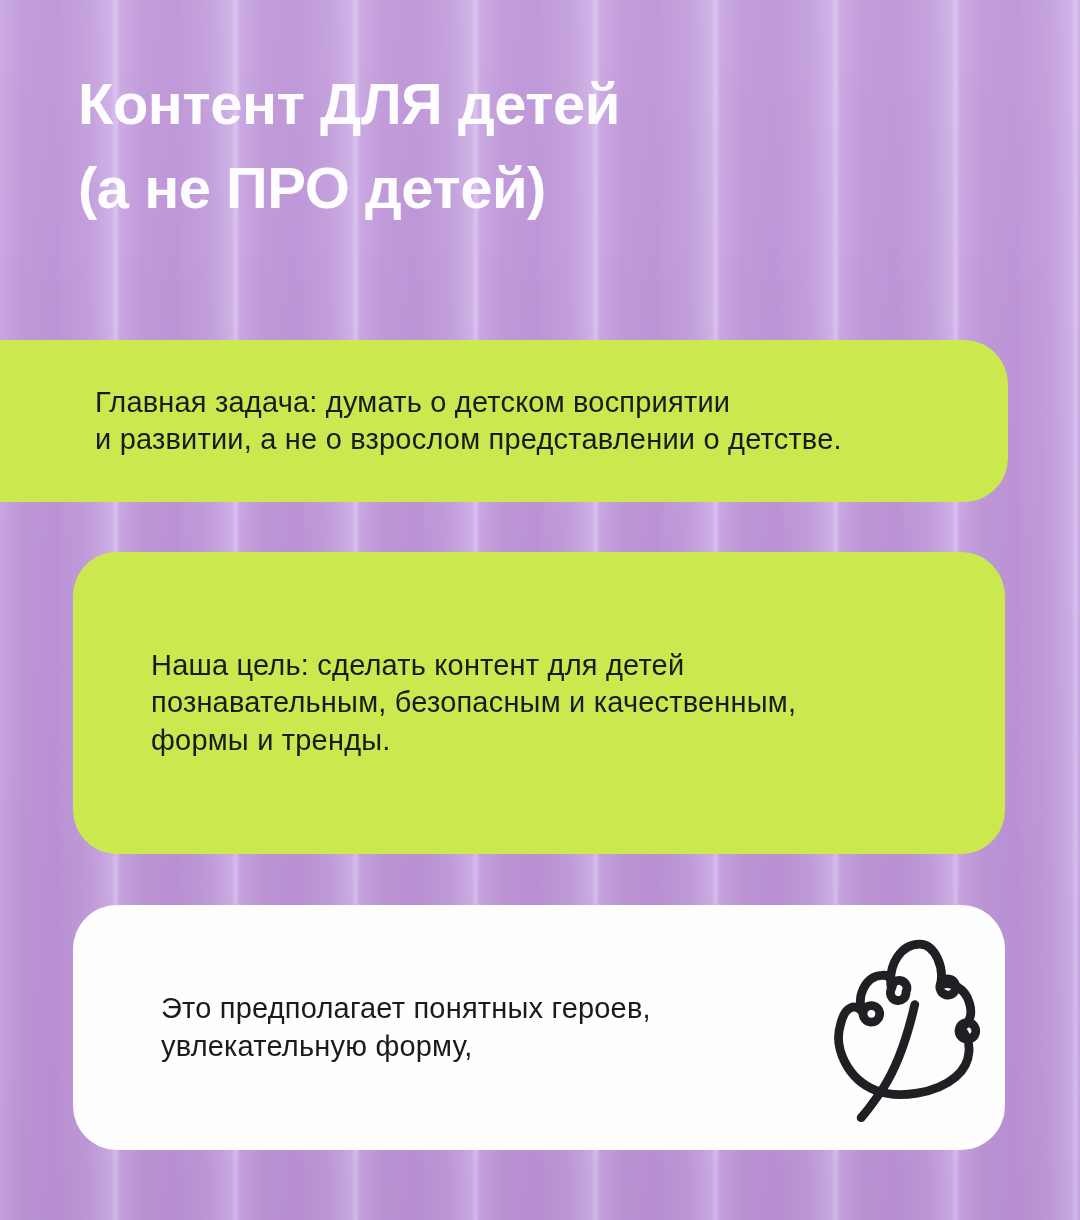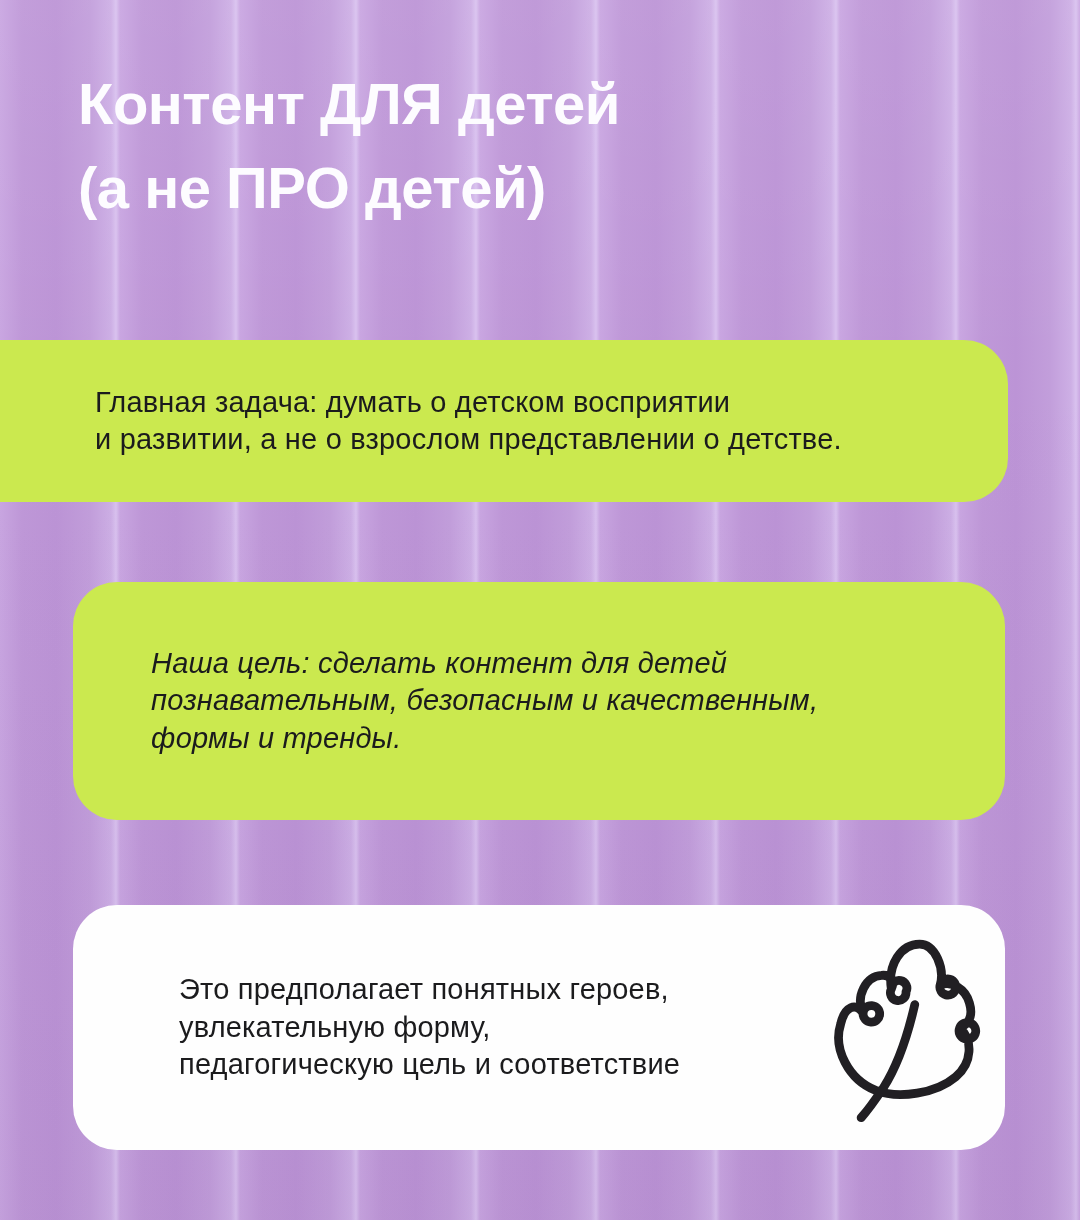--- a/index.html
+++ b/index.html
@@ -60,36 +60,35 @@
     left: 0;
     top: 340px;
     width: 1008px;
     height: 162px;
     background: #cbe94f;
     border-radius: 0 44px 44px 0;
     padding-left: 75px;
   }
   .card2 {
     left: 73px;
-    top: 582px;
+    top: 552px;
     width: 932px;
-    height: 238px;
+    height: 302px;
     background: #cbe94f;
     border-radius: 44px;
     padding-left: 58px;
-    font-style: italic;
   }
   .card3 {
     left: 73px;
     top: 905px;
     width: 932px;
     height: 245px;
     background: #fefefe;
     border-radius: 44px;
-    padding-left: 86px;
+    padding-left: 68px;
   }
   .leaf {
     position: absolute;
     right: 22px;
     top: 26px;
     width: 156px;
     height: 196px;
   }
 </style>
 </head>
@@ -115,21 +114,20 @@
       <div>Наша цель: сделать контент для детей</div>
       <div>познавательным, безопасным и качественным,</div>
       <div>формы и тренды.</div>
     </div>
   </div>
 
   <div class="card card3">
     <div class="card-text">
       <div>Это предполагает понятных героев,</div>
       <div>увлекательную форму,</div>
-      <div>педагогическую цель и соответствие</div>
     </div>
 
     <svg class="leaf" viewBox="0 0 160 200" fill="none" xmlns="http://www.w3.org/2000/svg">
       <g stroke="#211f23" stroke-width="9" stroke-linecap="round" stroke-linejoin="round" fill="none">
 
         <path d="
           M 50 163
           C 22 152, 6 120, 14 95
           C 18 77, 30 72, 37 84
           a 8.5 8.5 0 1 0 17 1

